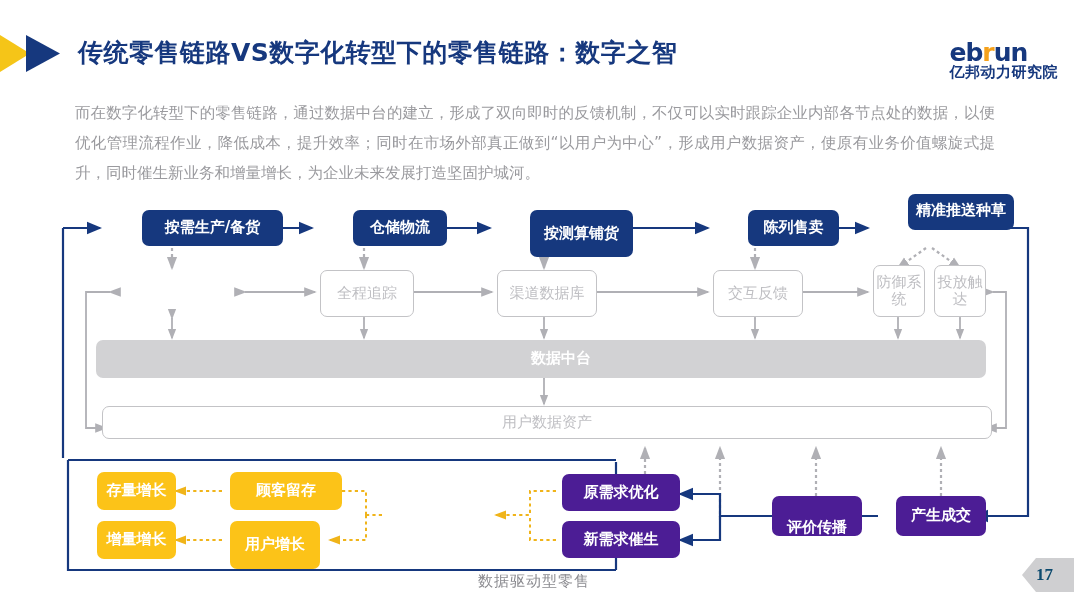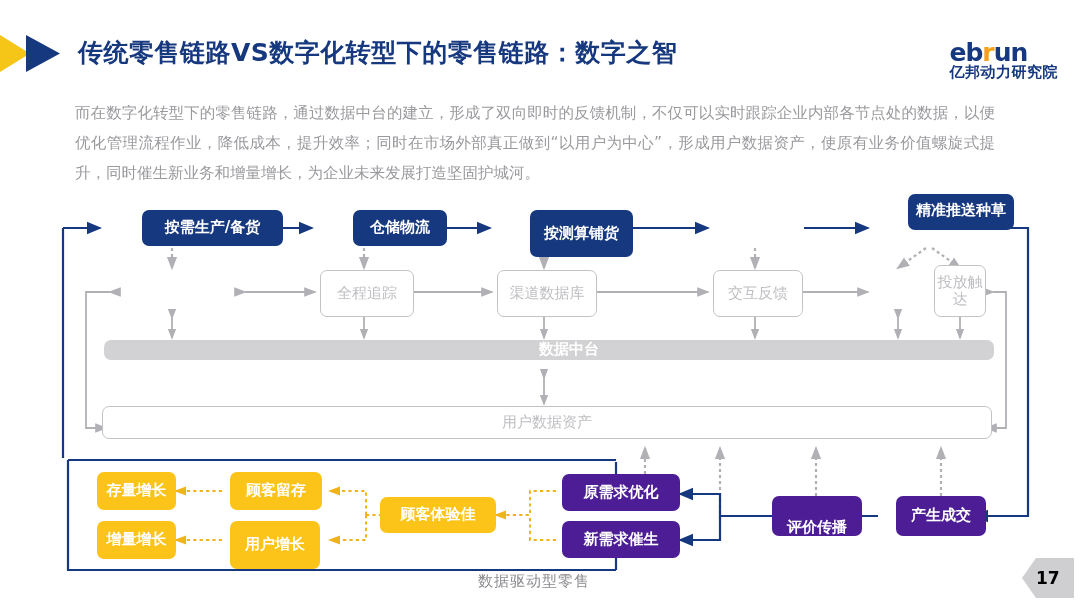--- a/index.html
+++ b/index.html
@@ -47,26 +47,27 @@
   .n-gray{background:#ffffff;border:1.6px solid #c3c3c6;color:#bfbfc3;}
   .n-grayfill{background:#d2d2d4;color:#ffffff;font-weight:bold;border-radius:7px;}
   .n-yellow{background:#fcc318;color:#ffffff;font-weight:bold;}
 
   .caption{
     position:absolute;left:478px;top:572px;
     font-size:15px;color:#8b8b90;letter-spacing:1px;
   }
   .pagenum{
     position:absolute;left:1022px;top:558px;
-    width:52px;height:40px;
-    background:#cfcfd1;color:#000000;
+    width:52px;height:34px;
+    background:#cfcfd1;color:#0c4a6e;
     font-size:17px;font-weight:bold;
     display:flex;align-items:center;justify-content:flex-start;
     padding-left:14px;box-sizing:border-box;
     clip-path:polygon(14px 0,100% 0,100% 100%,14px 100%,0 50%);
+    font-family:Liberation Serif, serif;
   }
 </style>
 </head>
 <body>
 
 <div id="slide">
 
   <div class="hdr-arrow">
     <svg width="72" height="45" viewBox="0 0 72 45" xmlns="http://www.w3.org/2000/svg">
       <polygon points="0,4 30,22.5 0,41" fill="#f5c518"></polygon>
@@ -165,60 +166,63 @@
 
     <div class="node n-blue" style="left:107px;top:210px;width:141px;height:36px;">
         <span>按需生产/备货</span>
       </div>
     <div class="node n-blue" style="left:318px;top:210px;width:94px;height:36px;">
         <span>仓储物流</span>
       </div>
     <div class="node n-blue" style="left:495px;top:210px;width:103px;height:47px;">
         <span>按测算铺货</span>
       </div>
+    <div class="node n-blue" style="left:713px;top:210px;width:91px;height:36px;">
+        <span>陈列售卖</span>
+      </div>
     <div class="node n-blue" style="left:873px;top:194px;width:106px;height:36px;font-family:Liberation Mono, monospace;">
         <span>精准推送种草</span>
       </div>
 
     <div class="node n-gray" style="left:320px;top:270px;width:94px;height:47px;">
         <span>全程追踪</span>
       </div>
     <div class="node n-gray" style="left:497px;top:270px;width:100px;height:47px;">
         <span>渠道数据库</span>
       </div>
     <div class="node n-gray" style="left:713px;top:270px;width:90px;height:47px;">
         <span>交互反馈</span>
       </div>
+    <div class="node n-gray" style="left:873px;top:265px;width:52px;height:52px;">
+        <span>防御系统</span>
+      </div>
     <div class="node n-gray" style="left:934px;top:265px;width:52px;height:52px;">
         <span>投放触达</span>
       </div>
 
-    <div class="node n-grayfill" style="left:104px;top:340px;width:890px;height:20px;font-size:15px;padding-left:40px;">
+    <div class="node n-grayfill" style="left:96px;top:340px;width:890px;height:38px;font-size:15px;padding-left:40px;">
         <span>数据中台</span>
       </div>
 
     <div class="node n-gray" style="left:102px;top:406px;width:890px;height:33px;font-size:15px;">
         <span>用户数据资产</span>
       </div>
 
     <div class="node n-yellow" style="left:97px;top:472px;width:79px;height:38px;text-align:center;">
         <span>存量增长</span>
       </div>
     <div class="node n-yellow" style="left:97px;top:521px;width:79px;height:38px;">
         <span>增量增长</span>
       </div>
-    <div class="node n-yellow" style="left:230px;top:472px;width:92px;height:38px;">
+    <div class="node n-yellow" style="left:230px;top:472px;width:112px;height:38px;">
         <span>顾客留存</span>
       </div>
     <div class="node n-yellow" style="left:230px;top:521px;width:90px;height:48px;">
         <span>用户增长</span>
       </div>
-    <div class="node n-yellow" style="left:380px;top:497px;width:116px;height:36px;">
-        <span>顾客体验佳</span>
-      </div>
 
     <div class="node n-blue2" style="left:562px;top:474px;width:118px;height:37px;">
         <span>原需求优化</span>
       </div>
     <div class="node n-blue2" style="left:562px;top:521px;width:118px;height:37px;">
         <span>新需求催生</span>
       </div>
 
     <div class="node n-blue2" style="left:772px;top:496px;width:90px;height:40px;align-items:flex-end;">
         <span>评价传播</span>

